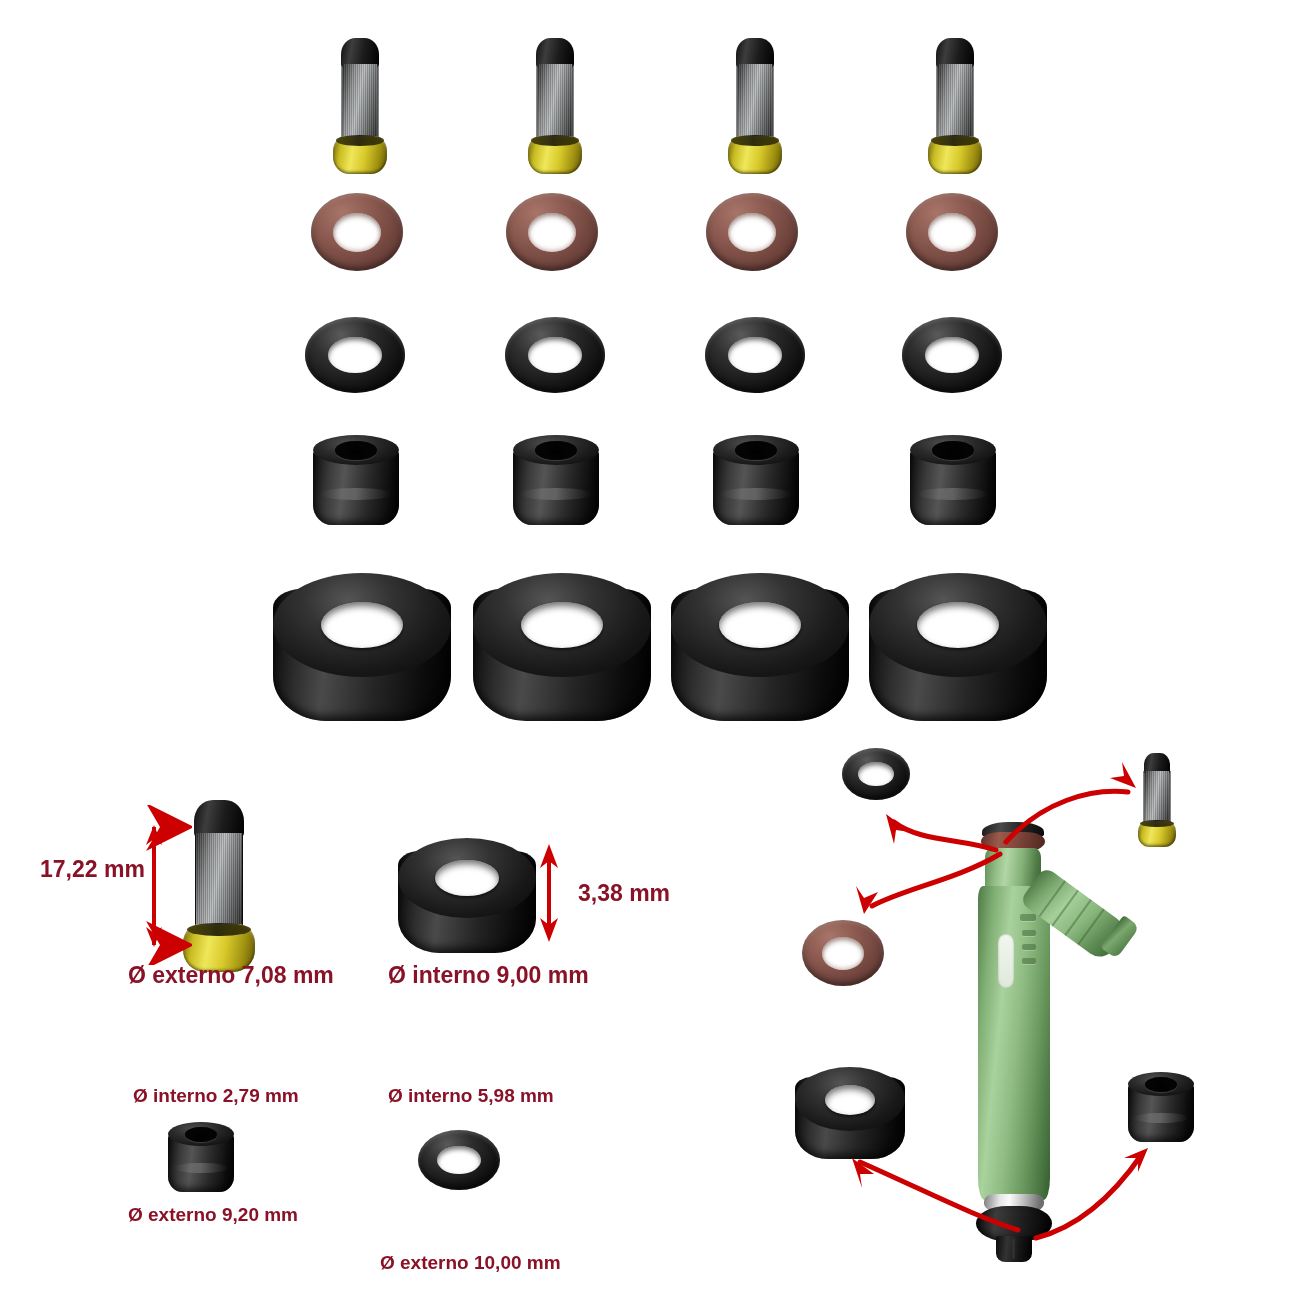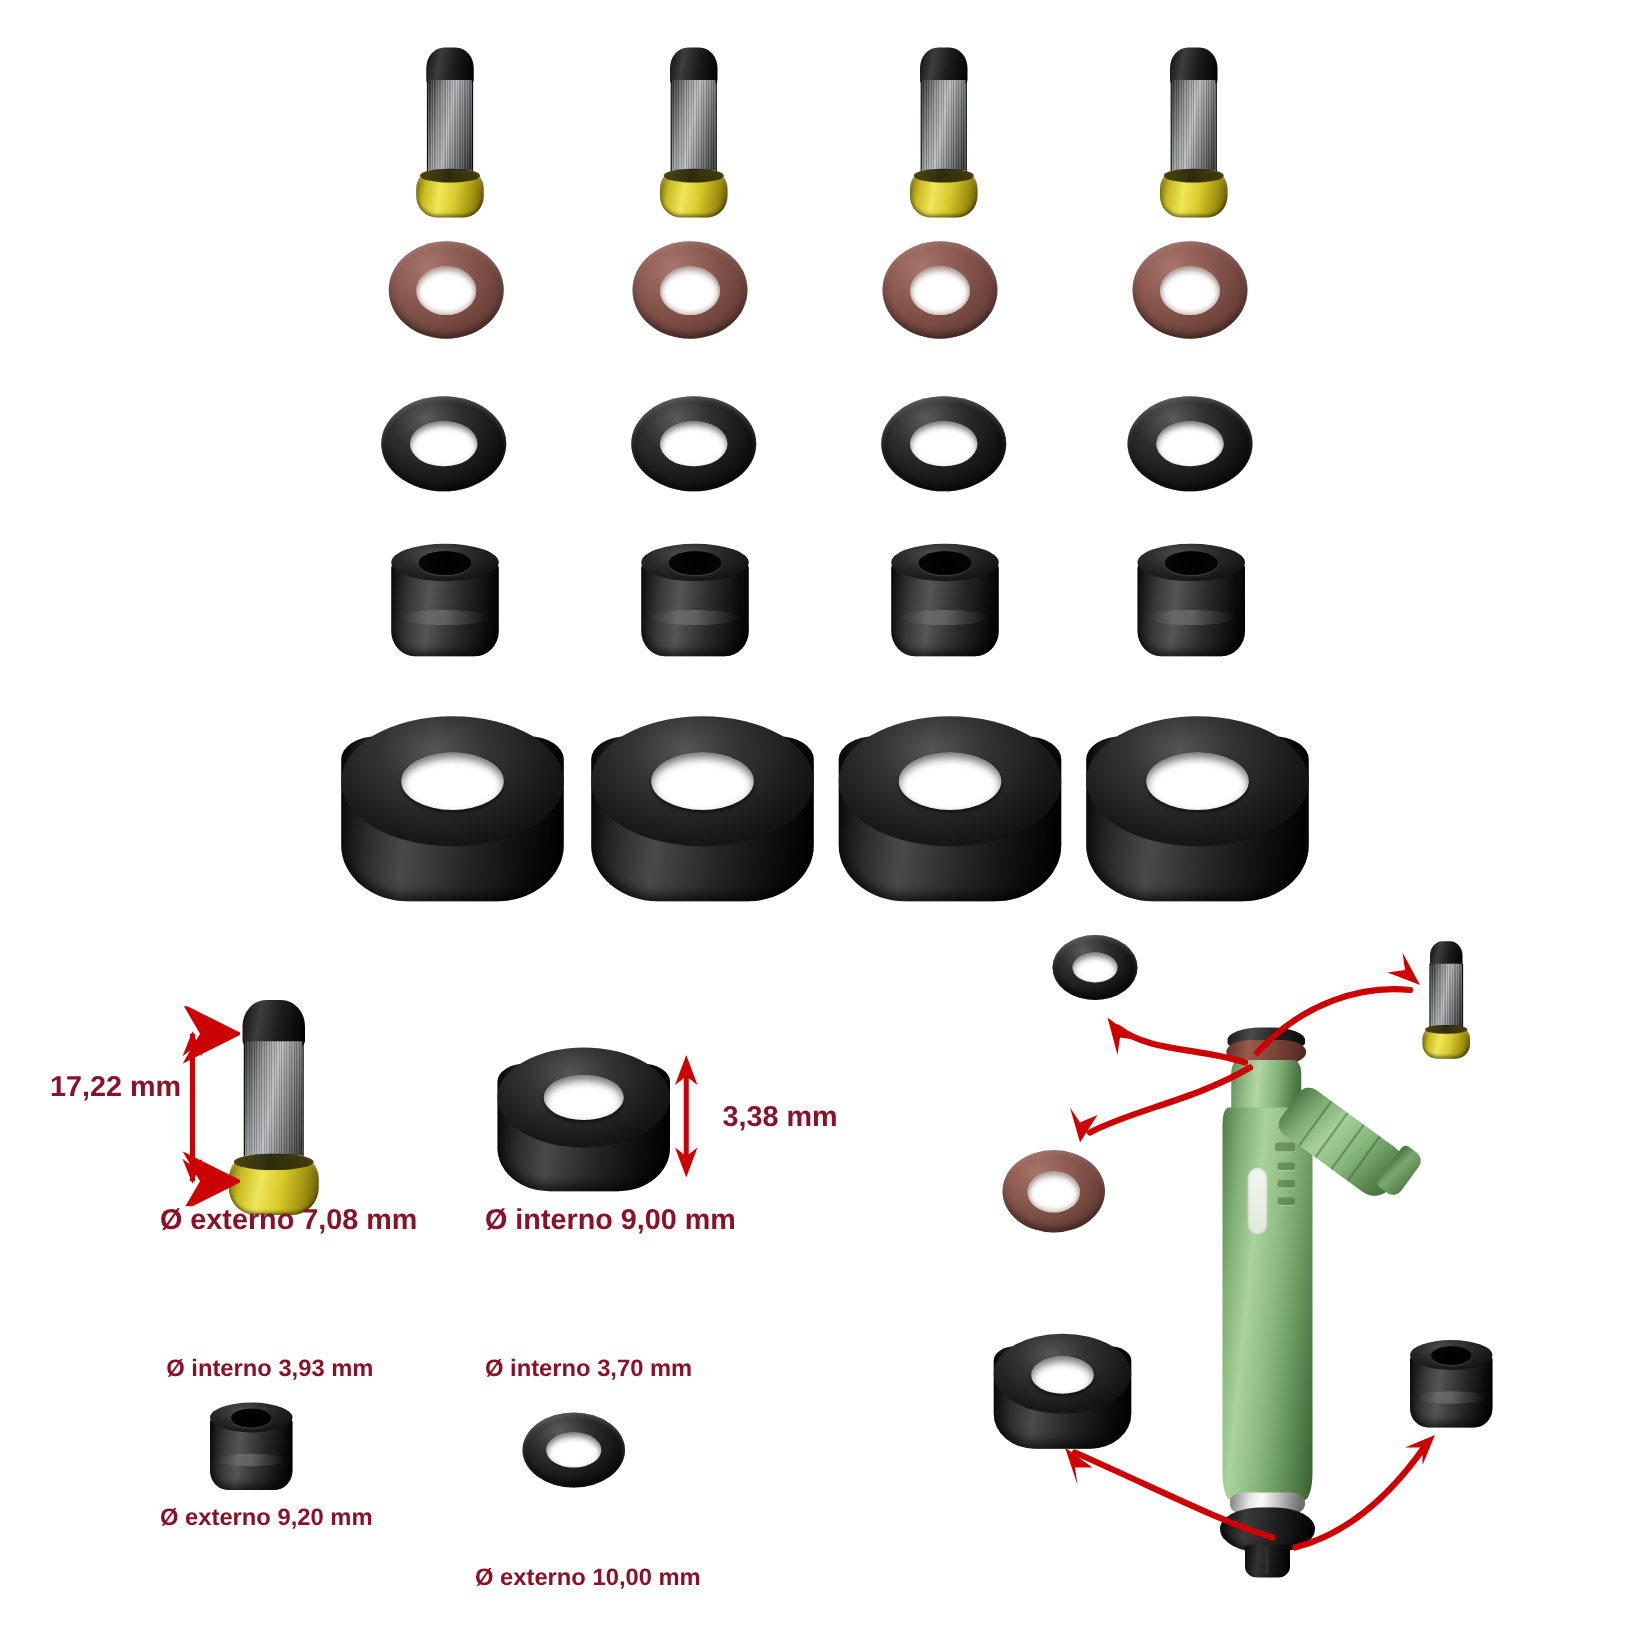--- a/index.html
+++ b/index.html
@@ -292,31 +292,31 @@
     <svg class="arrows" width="60" height="130" style="left:525px;top:832px;">
       <line x1="24" y1="20" x2="24" y2="102" stroke="#cc0000" stroke-width="4"></line>
       <path d="M24,12 L15,36 L24,29 L33,36 Z" fill="#cc0000"></path>
       <path d="M24,110 L15,86 L24,93 L33,86 Z" fill="#cc0000"></path>
     </svg>
     <div class="meas big" style="left:578px;top:880px;">3,38 mm</div>
     <div class="meas big" style="left:388px;top:962px;">Ø interno 9,00 mm</div>
   </div>
 
   <div>
-    <div class="meas small" style="left:133px;top:1085px;">Ø interno 3,93 mm</div>
+    <div class="meas small" style="left:133px;top:1085px;">Ø interno 2,79 mm</div>
     <div class="bushing abs" style="left:168px;top:1122px;width:66px;height:70px;">
       <div class="body" style="height:60px;"></div>
       <div class="top" style="height:24px;"></div>
       <div class="bore" style="left:26%;top:5px;width:48%;height:15px;"></div>
     </div>
     <div class="meas small" style="left:128px;top:1204px;">Ø externo 9,20 mm</div>
   </div>
 
   <div>
-    <div class="meas small" style="left:388px;top:1085px;">Ø interno 3,70 mm</div>
+    <div class="meas small" style="left:388px;top:1085px;">Ø interno 5,98 mm</div>
     <div class="oring" style="left:418px;top:1130px;width:82px;height:60px;"></div>
     <div class="meas small" style="left:380px;top:1252px;">Ø externo 10,00 mm</div>
   </div>
 
   <div style="position:absolute;left:760px;top:730px;width:540px;height:570px;">
 
     <div class="oring" style="left:82px;top:18px;width:68px;height:52px;"></div>
 
     <div class="basket abs" style="left:378px;top:23px;width:38px;height:90px;">
       <div class="cap" style="top:0;width:26px;height:21px;"></div>

